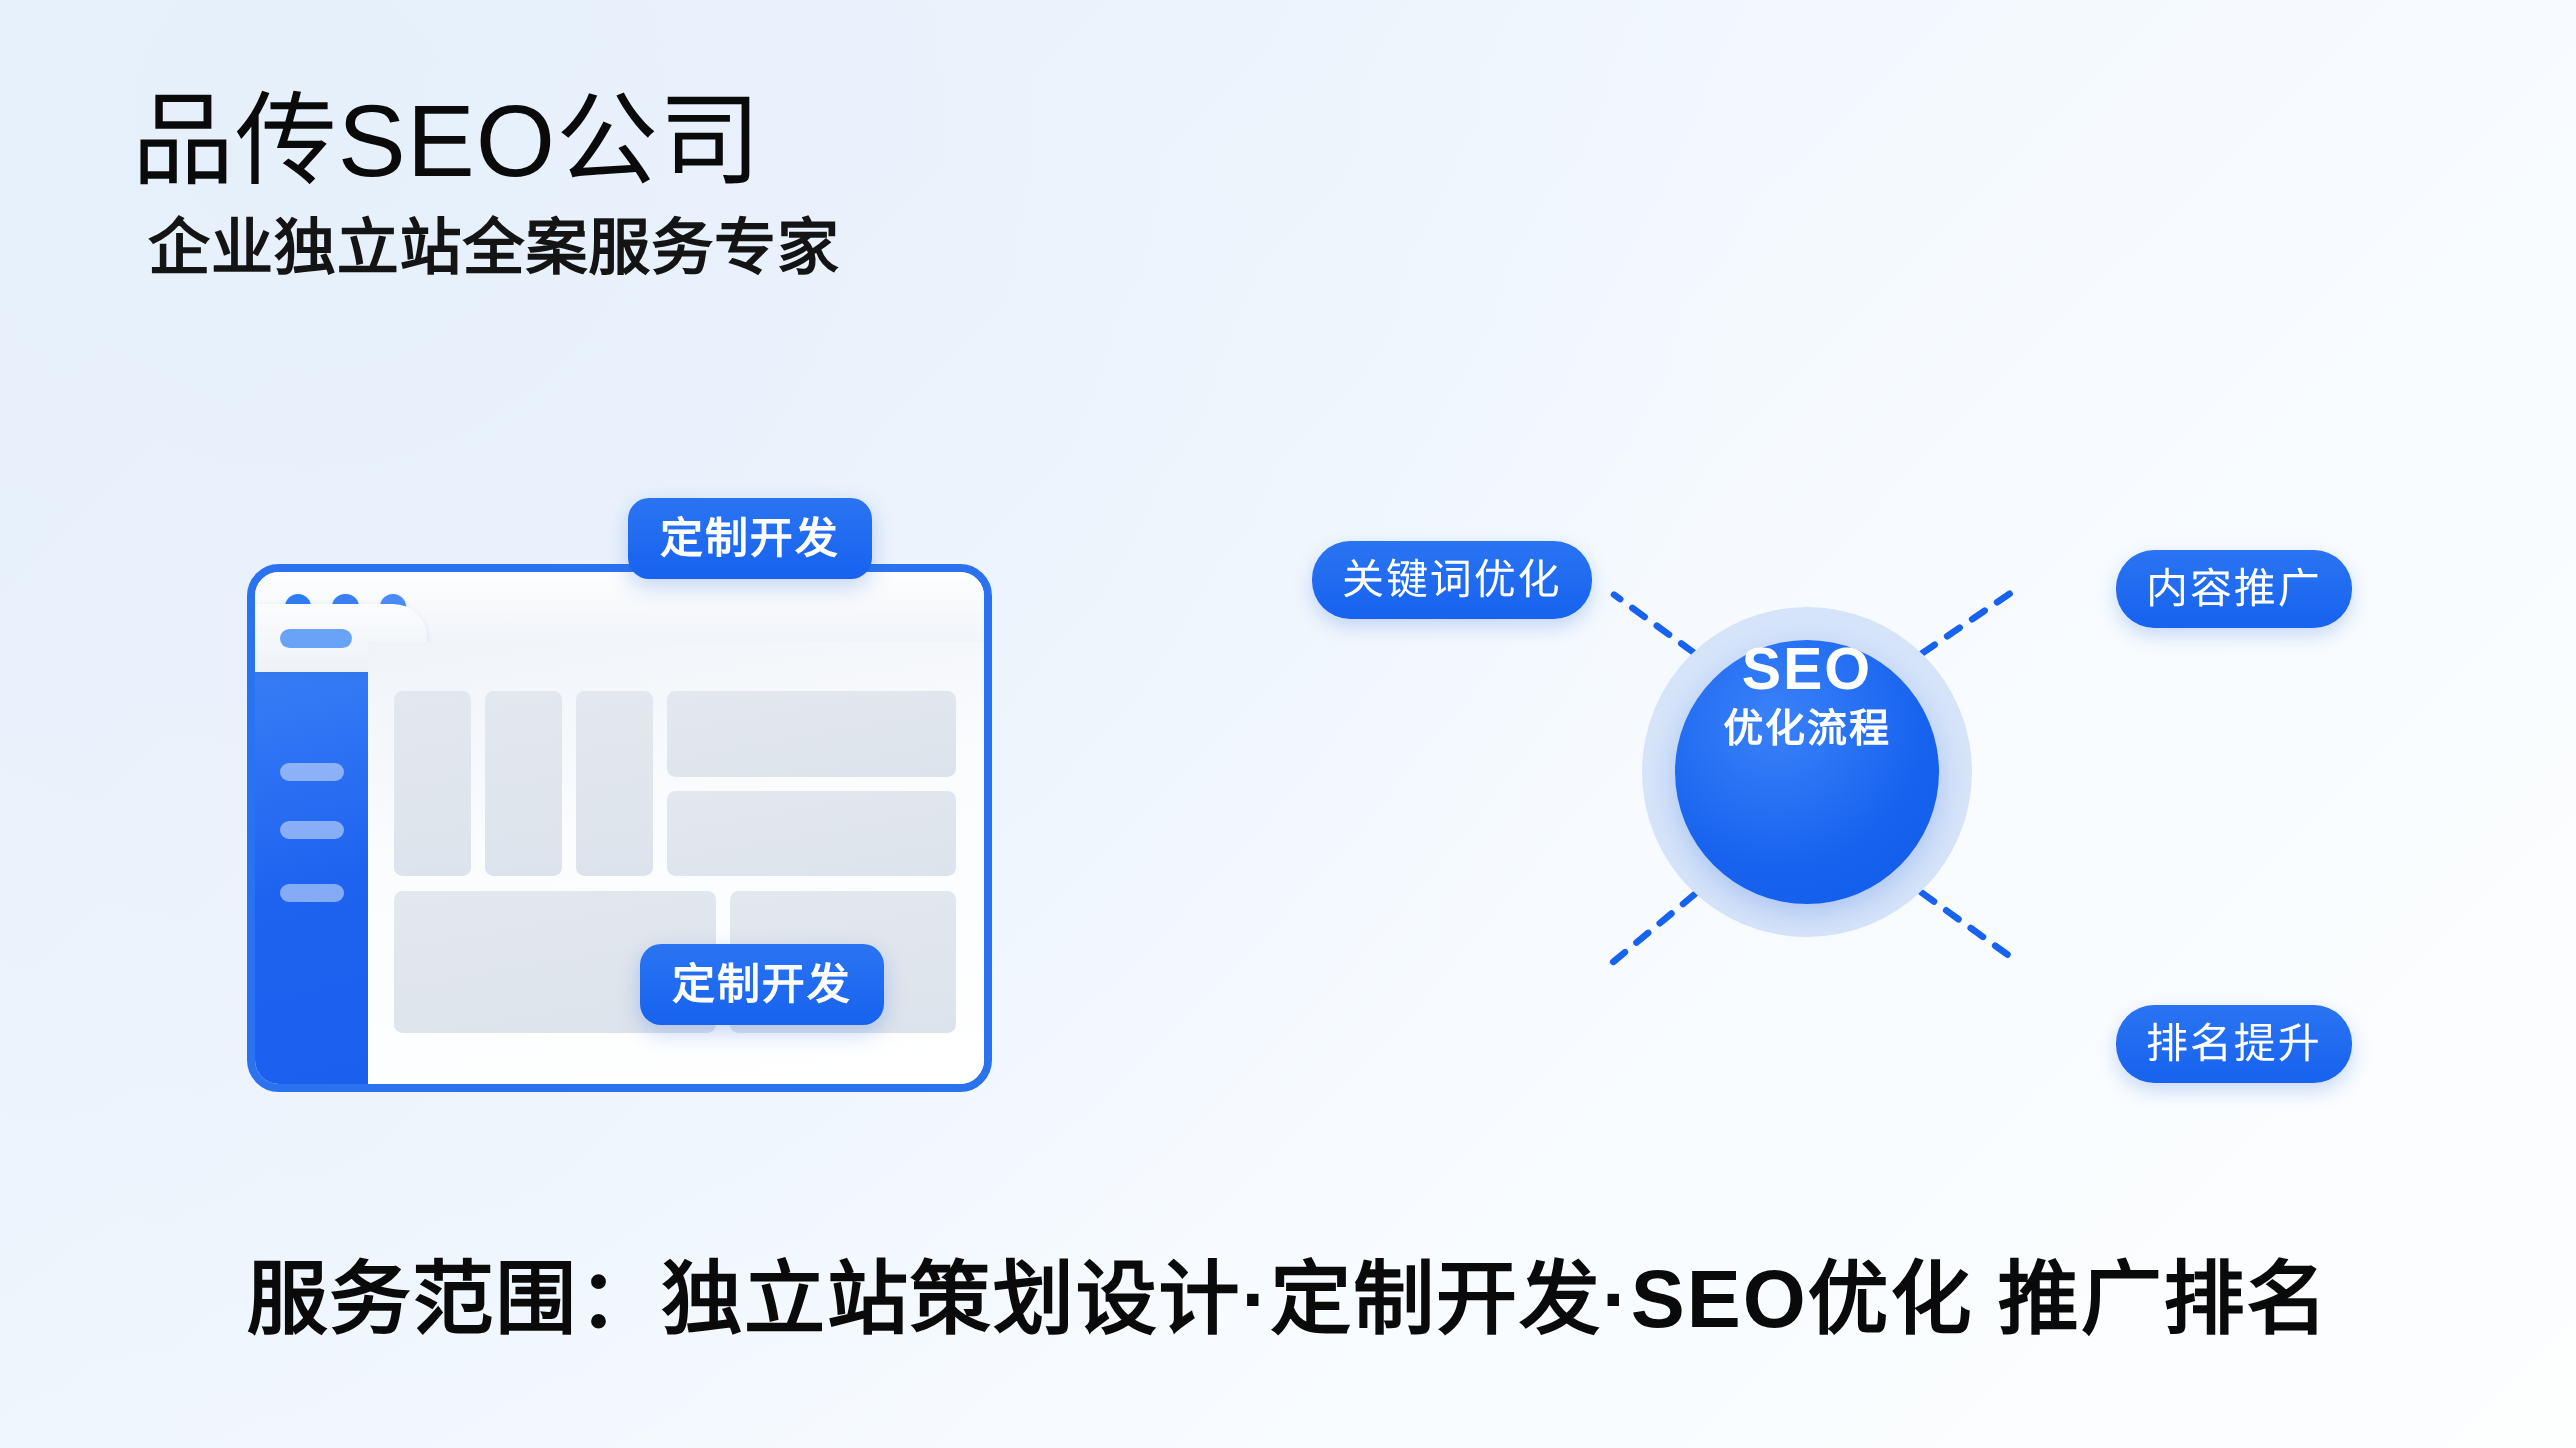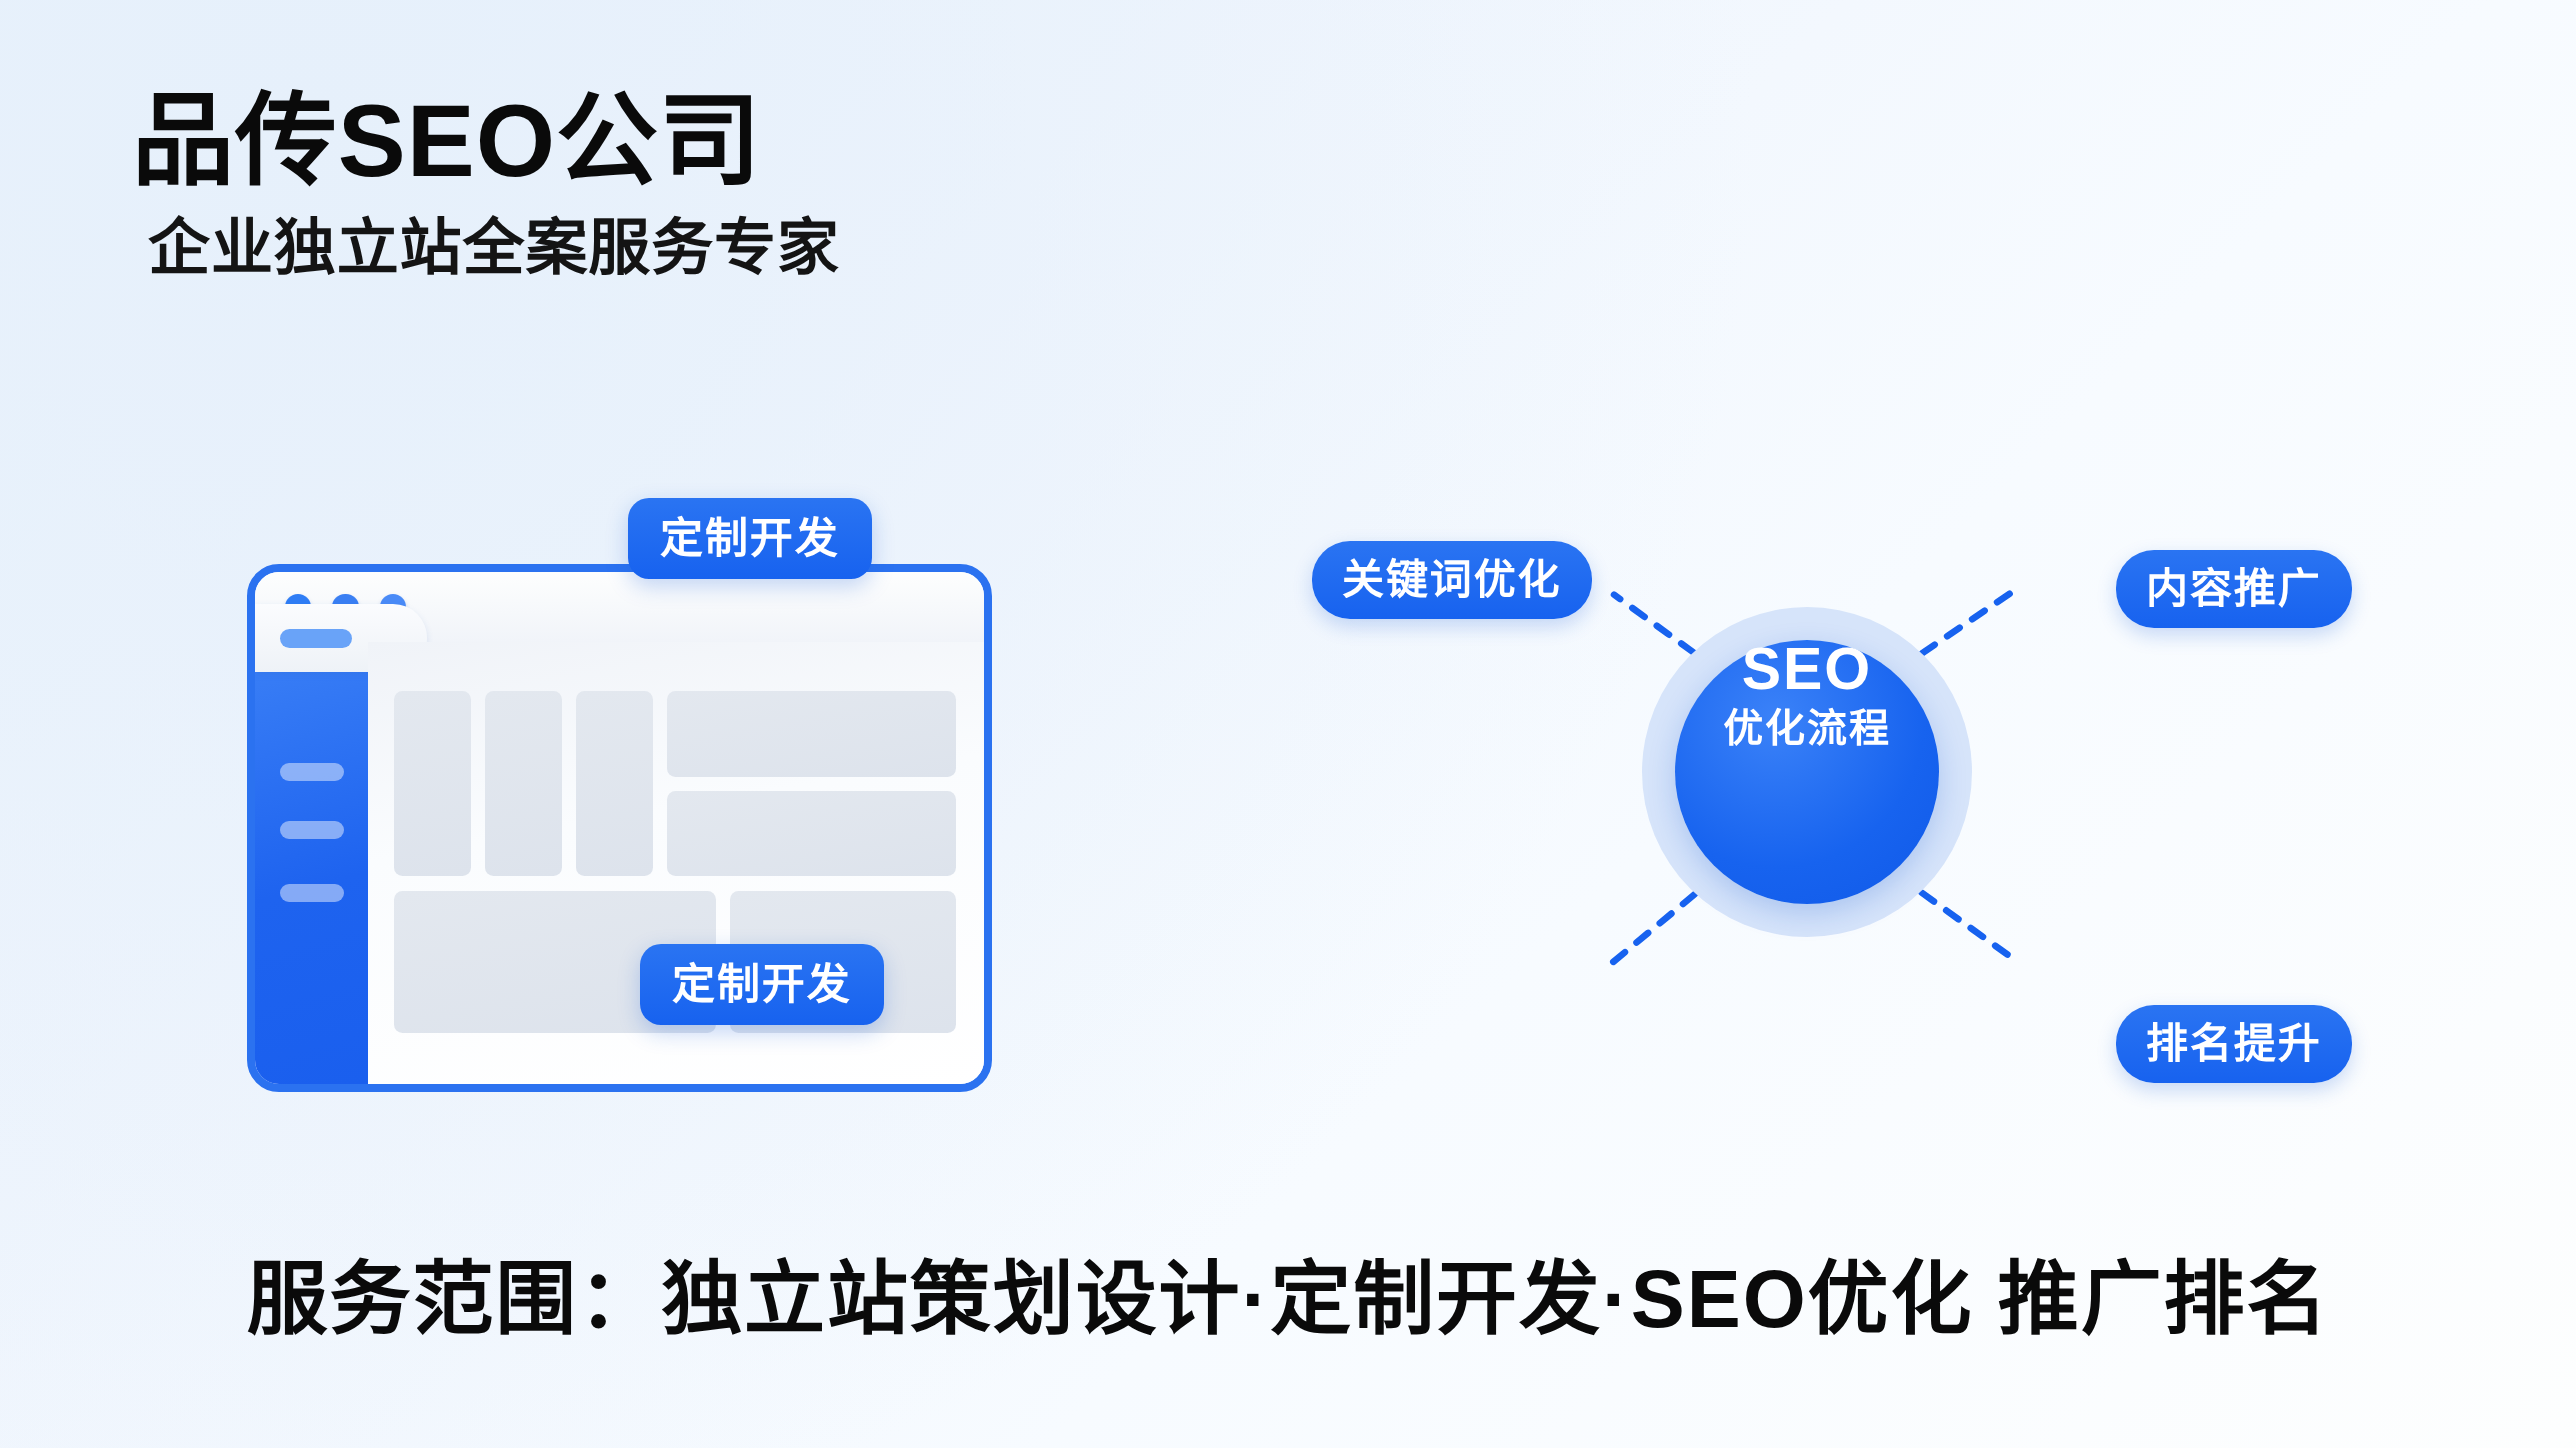--- a/index.html
+++ b/index.html
@@ -29,21 +29,21 @@
   #heading {
     position: absolute;
     left: 132px;
     top: 87px;
     width: 1132px;
   }
   #title {
     margin: 0;
     font-size: 102px;
     line-height: 1.06;
-    font-weight: 700;
+    font-weight: 400;
     color: #0a0a0a;
     letter-spacing: 0.9px;
     white-space: nowrap;
   }
   #subtitle {
     margin: 19px 0 0 16px;
     font-size: 62px;
     line-height: 1.1;
     font-weight: 700;
     color: #141414;
@@ -258,21 +258,21 @@
     letter-spacing: 1.9px;
     margin-top: 9px;
     line-height: 1;
   }
 
   .node-tag {
     position: absolute;
     background: linear-gradient(180deg, #2a74f2 0%, #1762ef 100%);
     color: #ffffff;
     font-size: 42px;
-    font-weight: 700;
+    font-weight: 400;
     letter-spacing: 1.9px;
     border-radius: 38px;
     padding: 18px 30px;
     white-space: nowrap;
     box-shadow: 0 7.5px 19px rgba(25,90,215,0.22);
     line-height: 1;
   }
   #node-keyword { left: 0px;    top: 36px; }
   #node-content { left: 804px;  top: 45px; }
   #node-rank    { left: 804px;  top: 500px; }

